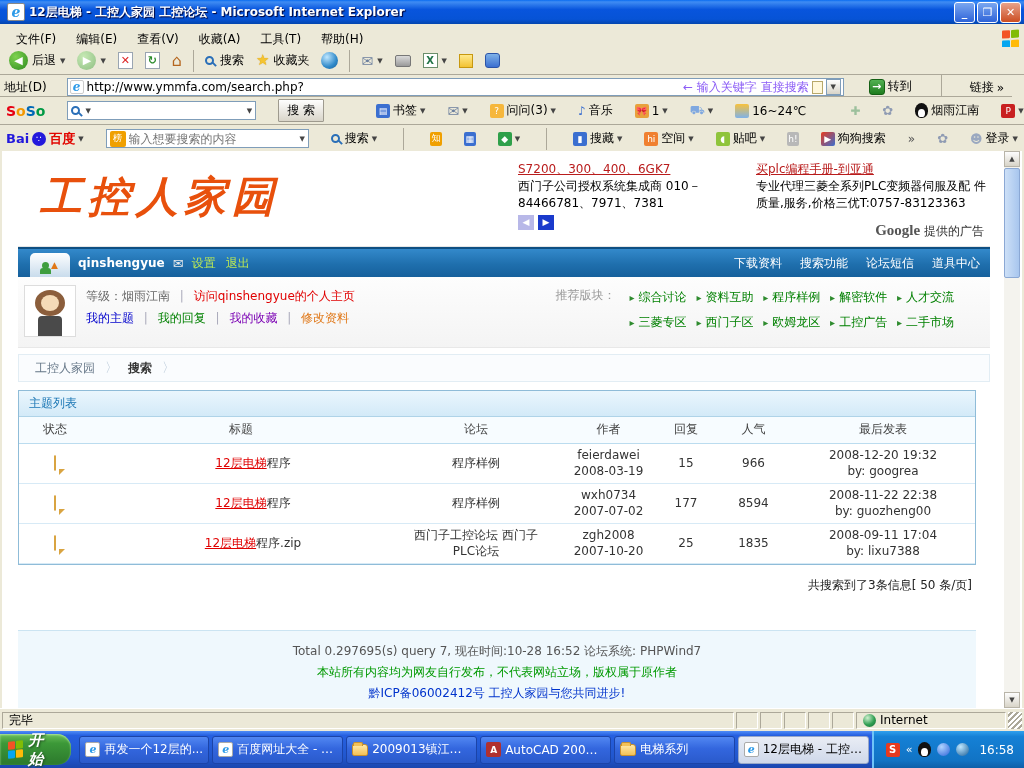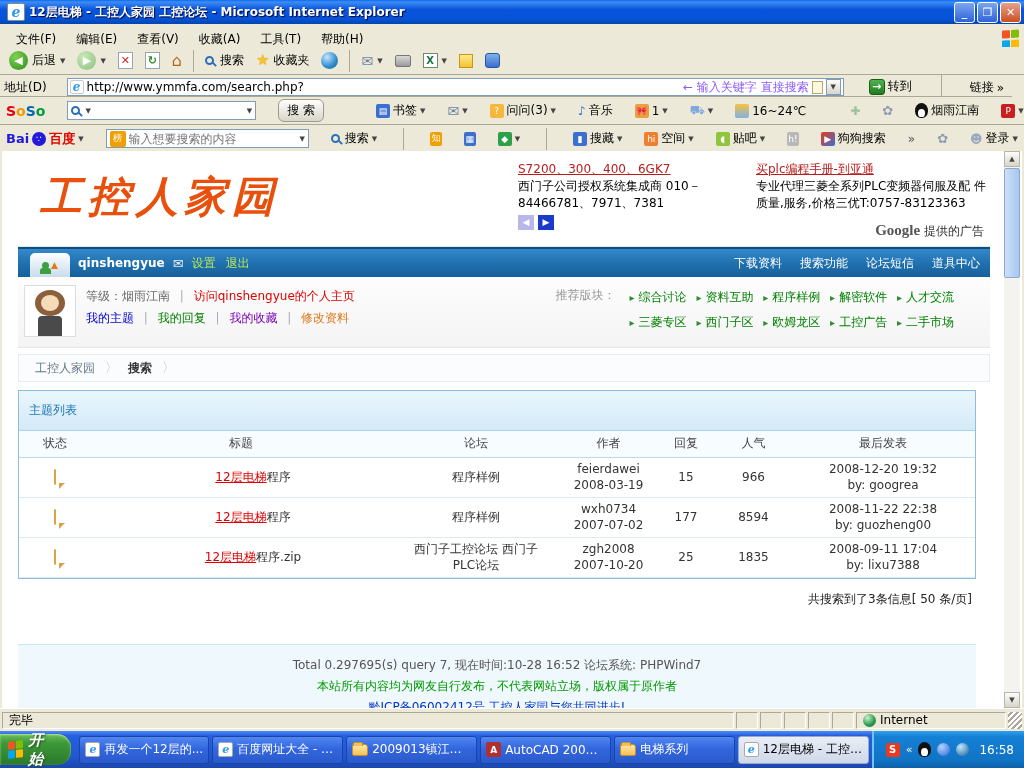--- a/index.html
+++ b/index.html
@@ -59,21 +59,21 @@
   .mini-doc{width:11px;height:13px;background:#FFF8DC;border:1px solid #B8A86A;}
   .drop-box{width:15px;height:16px;background:linear-gradient(#FDFDFD,#D8D4C8);border:1px solid #7F9DB9;display:flex;align-items:center;justify-content:center;}
   .go-btn{display:flex;align-items:center;gap:3px;padding:1px 5px;}
   .go-ic{width:16px;height:16px;background:linear-gradient(#52B152,#1E7C1E);border:1px solid #156015;border-radius:3px;color:#fff;display:flex;align-items:center;justify-content:center;font-weight:bold;font-size:11px;}
   .links-lbl{display:flex;align-items:center;gap:3px;padding:0 4px;}
   
   .pluginbar{position:absolute;left:0;right:0;height:28px;background:#ECE9D8;border-bottom:1px solid #ACA899;
     display:flex;align-items:center;padding:0 6px;gap:22px;white-space:nowrap;}
   .soso-brand b{font-size:14px;}
   .tb-input{height:19px;background:#fff;border:1px solid #7F9DB9;display:flex;align-items:center;padding:0 3px;gap:3px;}
-  .tb-btn3d{background:linear-gradient(#FEFEFE,#D9D5C9);border:1px solid #9E9A8E;border-radius:6px;padding:2px 8px;display:flex;align-items:center;gap:3px;}
+  .tb-btn3d{background:linear-gradient(#FEFEFE,#D9D5C9);border:1px solid #9E9A8E;border-radius:1px;padding:2px 8px;display:flex;align-items:center;gap:3px;}
   .sq{display:inline-flex;width:14px;height:14px;border-radius:2px;align-items:center;justify-content:center;font-size:9px;color:#fff;}
   .lbl{display:flex;align-items:center;gap:3px;}
   .penguin{width:13px;height:15px;background:#111;border-radius:50% 50% 45% 45%;position:relative;}
   .penguin::after{content:"";position:absolute;left:3px;top:6px;width:7px;height:8px;background:#fff;border-radius:50% 50% 45% 45%;}
   .gear{color:#8F9BB3;font-size:13px;line-height:1;}
   
   .viewport{position:absolute;top:151px;left:0;right:0;height:557px;background:#fff;overflow:hidden;border-left:2px solid #ECE9D8;border-right:2px solid #ECE9D8;}
   .vscroll{position:absolute;top:0;right:2px;width:16px;height:100%;background:#F4F3EE;}
   .varrow{width:16px;height:16px;background:linear-gradient(#FDFDFD,#D8D4C8);border:1px solid #B8B4A8;display:flex;align-items:center;justify-content:center;font-size:7px;color:#444;}
   .varrow.down{position:absolute;bottom:0;}
@@ -118,21 +118,21 @@
   .rec-label{color:#999;margin:2px 14px 0 0;}
   .rec-col{line-height:24px;}
   .rec-link{color:#008000;margin-right:6px;cursor:pointer;}
   .rec-link::before{content:"▸";color:#2E8B2E;margin-right:4px;font-size:10px;}
   
   .crumbbar{margin:6px 0 8px 0;background:#FAFCFE;border:1px solid #E2EDF4;height:28px;display:flex;align-items:center;padding-left:16px;color:#667788;}
   .crumb-sep{color:#B8C8D8;margin:0 10px;font-size:13px;}
   .crumb-last{color:#333;font-weight:bold;}
   
   .panel{border:1px solid #8FBCD8;margin-right:14px;}
-  .panel-head{height:40px;background:linear-gradient(#EAF6FD,#D3EAF8);border-bottom:1px solid #AFD3E8;display:flex;align-items:center;padding-left:10px;}
+  .panel-head{height:26px;background:linear-gradient(#EAF6FD,#D3EAF8);border-bottom:1px solid #AFD3E8;display:flex;align-items:center;padding-left:10px;}
   .panel-title{color:#1A76B4;cursor:pointer;}
   table.results{width:100%;border-collapse:collapse;}
   table.results th{font-weight:normal;color:#444;height:26px;border-bottom:1px solid #BBDCEF;background:#F7FCFF;}
   table.results td{border-bottom:1px solid #D7EAF6;height:40px;text-align:center;color:#333;}
   td.c-status{width:72px;}
   td.c-title{width:300px;text-align:left;padding-left:24px;}
   td.c-forum{width:170px;white-space:pre-line;line-height:16px;}
   td.c-author{width:95px;line-height:16px;}
   td.c-replies{width:60px;}
   td.c-views{width:75px;}

